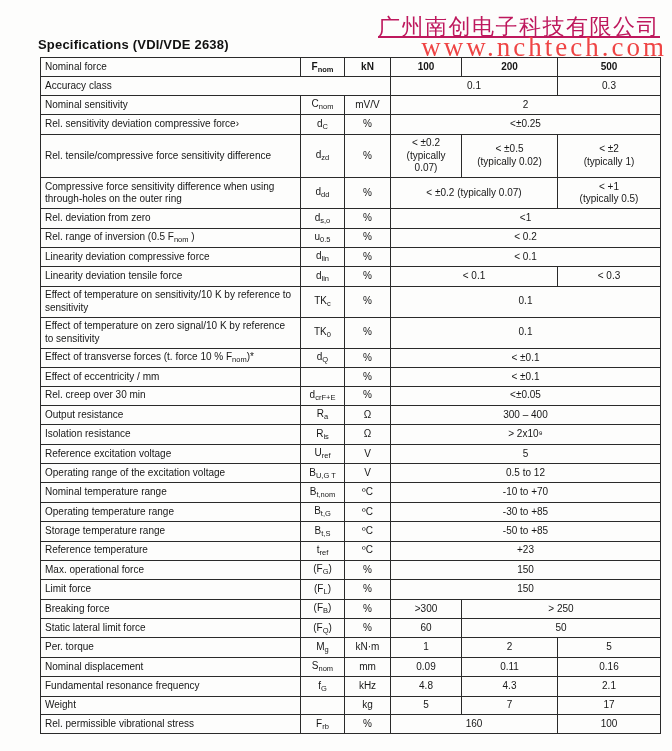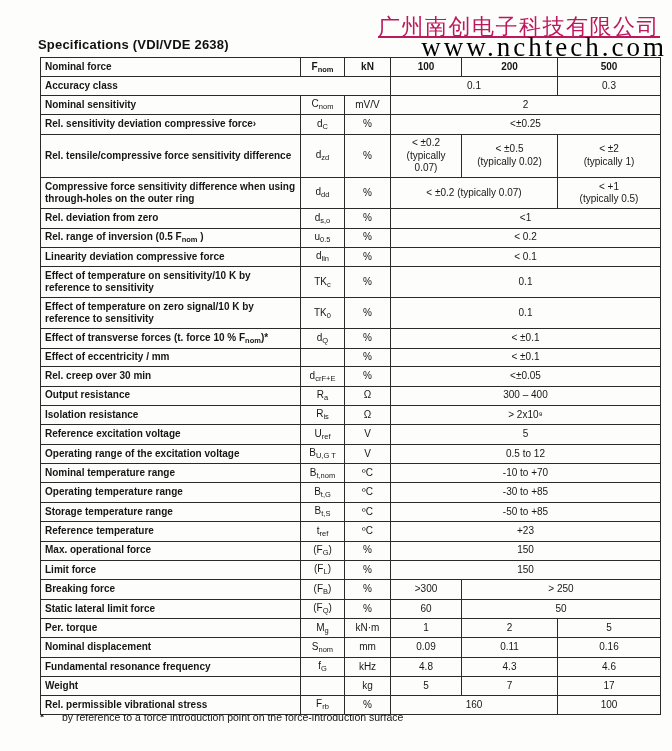--- a/index.html
+++ b/index.html
@@ -20,41 +20,41 @@
     position:absolute; top:12px; right:12px;
     font-size:22px; letter-spacing:1.5px;
     color:#be185d; white-space:nowrap;
     z-index:6;
     text-decoration:underline;
   }
   .watermark-url {
     position:absolute; top:32px; right:5px;
     font-family:"Liberation Serif", serif;
     font-size:27px; letter-spacing:3px;
-    color:#000000; white-space:nowrap;
+    color:#ef4444; white-space:nowrap;
     z-index:6;
   }
   table.spec {
     position:absolute; left:40px; top:57px;
     width:620px;
     border-collapse:collapse;
     table-layout:fixed;
     background:#fdfdfc;
     z-index:2;
   }
   table.spec td {
     border:1.2px solid #2a2a2a;
     font-size:10px;
     line-height:1.25;
     padding:2.5px 4px;
     vertical-align:middle;
     color:#161616;
   }
   td.c-label {
-    font-weight:bold;
+    font-weight:normal;
     text-align:left;
     padding-left:8px;
     line-height:1.5;
   }
   td.c-sym, td.c-unit, td.c-val {
     text-align:center;
   }
   td.c-val { white-space:pre-line; }
   tr.hdr td.c-val, tr.hdr td.c-sym, tr.hdr td.c-unit { font-weight:bold;margin-left:7px; }
   sub.sym-sub {
@@ -144,20 +144,27 @@
         <td class="c-unit">%</td>
         <td class="c-val" colspan="3">&lt; 0.2</td>
       </tr>
       <tr>
         <td class="c-label">Linearity deviation compressive force</td>
         <td class="c-sym">d<sub class="sym-sub">lin</sub></td>
         <td class="c-unit">%</td>
         <td class="c-val" colspan="3">&lt; 0.1</td>
       </tr>
       <tr>
+        <td class="c-label">Linearity deviation tensile force</td>
+        <td class="c-sym">d<sub class="sym-sub">lin</sub></td>
+        <td class="c-unit">%</td>
+        <td class="c-val" colspan="2">&lt; 0.1</td>
+        <td class="c-val">&lt; 0.3</td>
+      </tr>
+      <tr>
         <td class="c-label">Effect of temperature on sensitivity/10 K by reference to sensitivity</td>
         <td class="c-sym">TK<sub class="sym-sub">c</sub></td>
         <td class="c-unit">%</td>
         <td class="c-val" colspan="3">0.1</td>
       </tr>
       <tr>
         <td class="c-label">Effect of temperature on zero signal/10 K by reference to sensitivity</td>
         <td class="c-sym">TK<sub class="sym-sub">0</sub></td>
         <td class="c-unit">%</td>
         <td class="c-val" colspan="3">0.1</td>
@@ -269,21 +276,21 @@
         <td class="c-val">0.09</td>
         <td class="c-val">0.11</td>
         <td class="c-val">0.16</td>
       </tr>
       <tr>
         <td class="c-label">Fundamental resonance frequency</td>
         <td class="c-sym">f<sub class="sym-sub">G</sub></td>
         <td class="c-unit">kHz</td>
         <td class="c-val">4.8</td>
         <td class="c-val">4.3</td>
-        <td class="c-val">4.6</td>
+        <td class="c-val">2.1</td>
       </tr>
       <tr>
         <td class="c-label">Weight</td>
         <td class="c-sym"></td>
         <td class="c-unit">kg</td>
         <td class="c-val">5</td>
         <td class="c-val">7</td>
         <td class="c-val">17</td>
       </tr>
       <tr>

